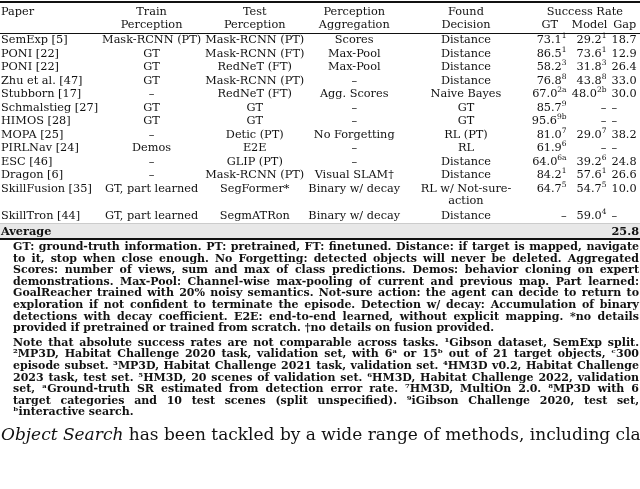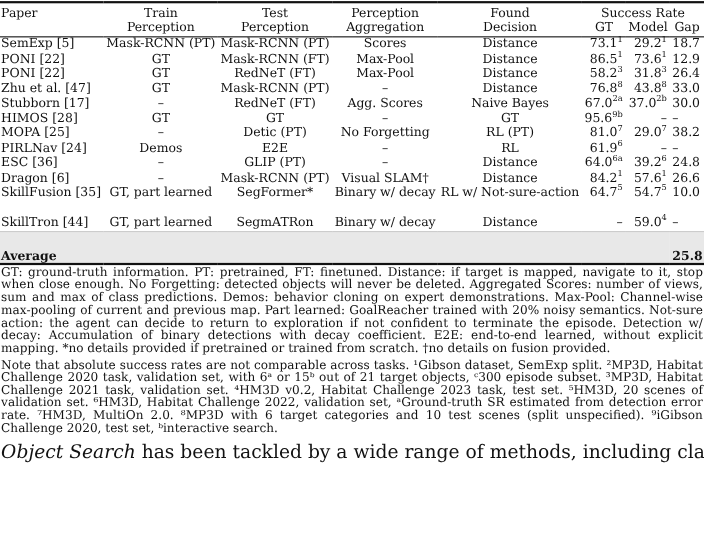--- a/index.html
+++ b/index.html
@@ -22,28 +22,28 @@
   table.results th { font-weight: normal; text-align: center; padding: 0 2px; white-space: nowrap; }
   table.results th.left { text-align: left; padding-left: 1px; }
   table.results td { text-align: center; padding: 0 2px; white-space: nowrap; height: 13.5px; vertical-align: top; }
   table.results td.paper { text-align: left; padding-left: 1px; }
   table.results td.num { text-align: right; padding-right: 3px; margin-left: 16px; }
   table.results td.gap { text-align: left; padding-right: 1px; }
   table.results tr.tall td { height: 27px; }
   table.results tr.tall td.wrap { white-space: normal; line-height: 12px; text-align: center; }
   table.results tr.avg td {
     background: #e8e8e8; font-weight: bold; border-top: 1px solid #ccc;
-    border-bottom: 2px solid #111; padding-top: 15px; height: 13px;
+    border-bottom: 2px solid #111; padding-top: 1px; height: 13px;
   }
   sup { font-size: 7.5px; vertical-align: 5px; line-height: 0; }
   .foot {
     font-size: 11px; line-height: 11.6px; text-align: justify;
     margin: 0; padding: 1px 0 0 1px; width: 638px;
   }
-  .foot p { margin: 0 0 3px 0; }
+  .foot p { margin: 0 0 3px 12px; font-weight: bold; }
   .body-text {
     font-size: 17px; line-height: 20px; margin-top: 6px; white-space: nowrap;
     padding-left: 1px;
   }
   .body-text i { font-style: italic; }
 </style>
 </head>
 <body>
 
 <div class="page">
@@ -109,22 +109,32 @@
           <td class="num"><span>43.8</span><sup>8</sup></td>
           <td class="gap"><span>33.0</span></td>
         </tr>
         <tr>
           <td class="paper"><span>Stubborn [17]</span></td>
           <td><span>–</span></td>
           <td><span>RedNeT (FT)</span></td>
           <td><span>Agg. Scores</span></td>
           <td class="wrap"><span>Naive Bayes</span></td>
           <td class="num"><span>67.0</span><sup>2a</sup></td>
-          <td class="num"><span>37.0</span><sup>2b</sup></td>
+          <td class="num"><span>48.0</span><sup>2b</sup></td>
           <td class="gap"><span>30.0</span></td>
+        </tr>
+        <tr>
+          <td class="paper"><span>Schmalstieg [27]</span></td>
+          <td><span>GT</span></td>
+          <td><span>GT</span></td>
+          <td><span>–</span></td>
+          <td class="wrap"><span>GT</span></td>
+          <td class="num"><span>85.7</span><sup>9</sup></td>
+          <td class="num"><span>–</span><sup></sup></td>
+          <td class="gap"><span>–</span></td>
         </tr>
         <tr>
           <td class="paper"><span>HIMOS [28]</span></td>
           <td><span>GT</span></td>
           <td><span>GT</span></td>
           <td><span>–</span></td>
           <td class="wrap"><span>GT</span></td>
           <td class="num"><span>95.6</span><sup>9b</sup></td>
           <td class="num"><span>–</span><sup></sup></td>
           <td class="gap"><span>–</span></td>
@@ -143,21 +153,21 @@
           <td class="paper"><span>PIRLNav [24]</span></td>
           <td><span>Demos</span></td>
           <td><span>E2E</span></td>
           <td><span>–</span></td>
           <td class="wrap"><span>RL</span></td>
           <td class="num"><span>61.9</span><sup>6</sup></td>
           <td class="num"><span>–</span><sup></sup></td>
           <td class="gap"><span>–</span></td>
         </tr>
         <tr>
-          <td class="paper"><span>ESC [36]</span></td>
+          <td class="paper"><span>ESC [46]</span></td>
           <td><span>–</span></td>
           <td><span>GLIP (PT)</span></td>
           <td><span>–</span></td>
           <td class="wrap"><span>Distance</span></td>
           <td class="num"><span>64.0</span><sup>6a</sup></td>
           <td class="num"><span>39.2</span><sup>6</sup></td>
           <td class="gap"><span>24.8</span></td>
         </tr>
         <tr>
           <td class="paper"><span>Dragon [6]</span></td>

